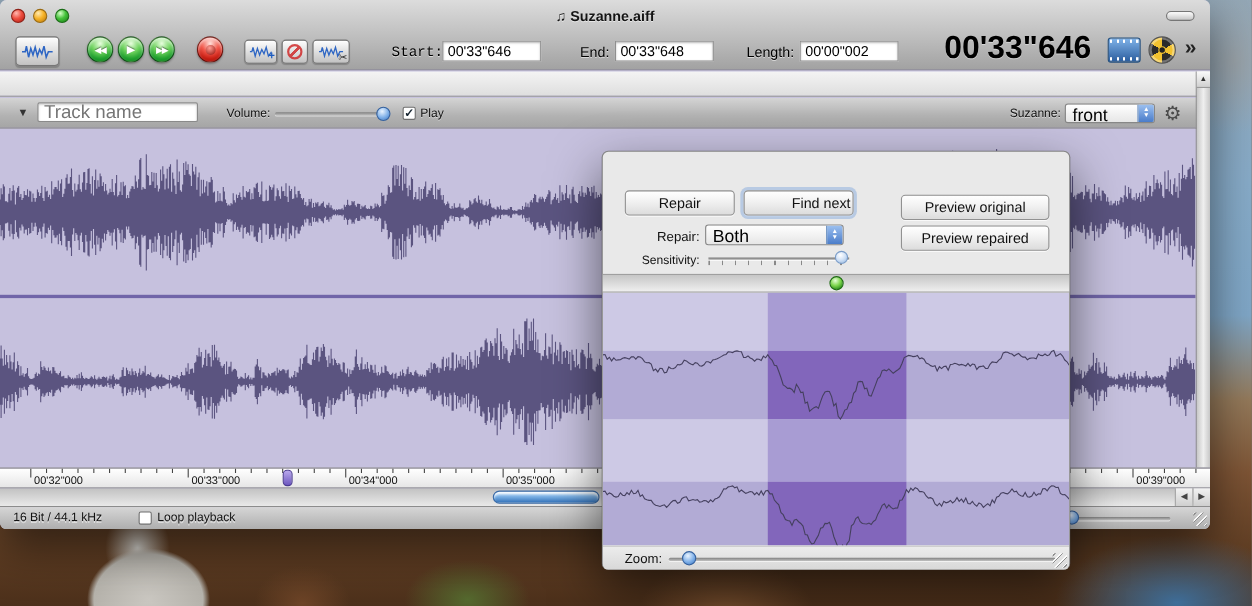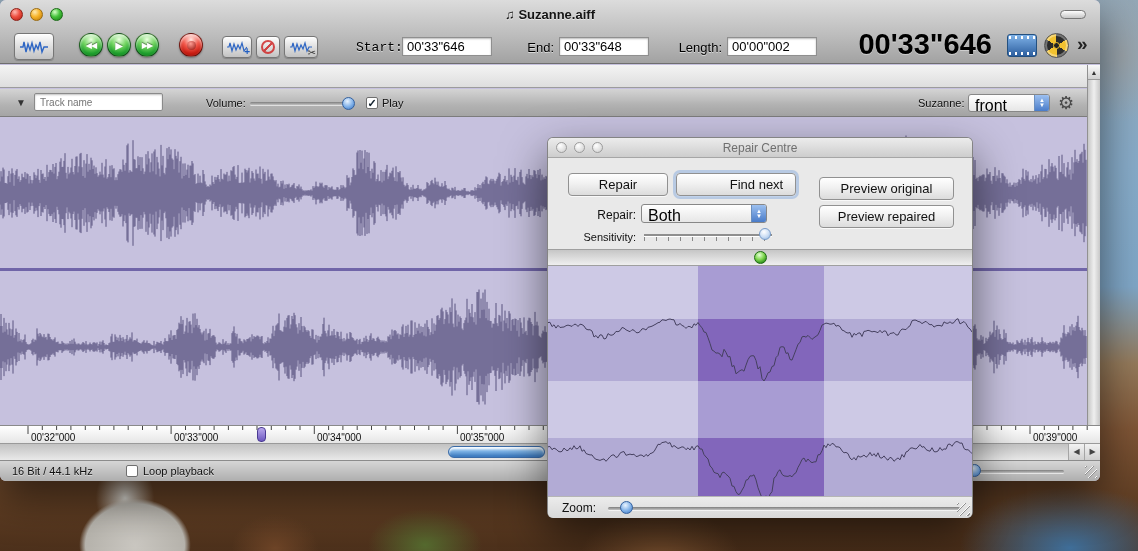--- a/index.html
+++ b/index.html
@@ -67,22 +67,22 @@
     display:flex; align-items:center; justify-content:center; }
   .burn-core { width:7px; height:7px; border-radius:50%; background:#222; border:1px solid #f2c230; }
   .overflow { position:absolute; left:1077px; top:33px; font-size:19px; font-weight:bold; color:#222; }
 
   .substrip { position:absolute; top:65px; left:0; width:1100px; height:23px;
     background:linear-gradient(#f4f4f4,#dedede); border-bottom:1px solid #9c9c9c; }
 
   .theader { position:absolute; top:89px; left:0; width:1100px; height:28px;
     background:linear-gradient(#d4d4d4,#b2b2b2 60%,#a5a5a5); border-bottom:1px solid #7c7c7c; }
   .disclosure { position:absolute; left:16px; top:8px; font-size:10px; color:#333; }
-  .trackname { position:absolute; left:34px; top:4px; width:129px; height:18px; border:1px solid #8a8a8a;
-    border-radius:2px; font-size:10px; padding:0 5px; box-shadow:inset 0 1px 2px rgba(0,0,0,.25); }
+  .trackname { position:absolute; left:34px; top:4px; width:146px; height:18px; border:1px solid #8a8a8a;
+    border-radius:2px; font-size:17px; padding:0 5px; box-shadow:inset 0 1px 2px rgba(0,0,0,.25); }
   .hlab { position:absolute; font-size:11px; color:#111; text-shadow:0 1px 0 rgba(255,255,255,.5); }
   .groove { position:absolute; height:3px; background:linear-gradient(#7e7e7e,#c2c2c2); border-radius:2px;
     box-shadow:0 1px 0 rgba(255,255,255,.6); }
   .aquathumb { position:absolute; width:13px; height:13px; border-radius:50%;
     background:radial-gradient(circle at 40% 30%, #eaf4ff, #7fb0e8 55%, #3a74c0); border:1px solid #34619f; }
   .cb { position:absolute; width:12px; height:12px; background:#fff; border:1px solid #6f6f6f; border-radius:2px;
     font-size:11px; line-height:11px; text-align:center; color:#13222e; font-weight:bold; }
   .popup { position:absolute; display:flex; align-items:stretch; background:linear-gradient(#ffffff,#e6e6e6);
     border:1px solid #878787; border-radius:3px; overflow:hidden; }
   .popup-text { flex:1; font-size:16px; padding:2px 0 0 6px; color:#000; }
@@ -277,31 +277,23 @@
     <span class="hlab" style="left:12px;top:4px;">16 Bit / 44.1 kHz</span>
     <span class="cb" style="left:126px;top:4px;"></span>
     <span class="hlab" style="left:143px;top:4px;">Loop playback</span>
     <div class="groove" style="left:956px;top:9px;width:108px;"></div>
     <span class="aquathumb" style="left:968px;top:3px;"></span>
     <span class="grip" style="right:3px;bottom:3px;"></span>
   </div>
 </div>
 
 <div class="dialog">
-  <div class="dlg-title">
-    <div class="dlg-lights">
-      <span class="dl"></span>
-      <span class="dl"></span>
-      <span class="dl"></span>
-    </div>
-    <span>Repair Centre</span>
-  </div>
 
   <div class="aquabtn" style="left:20px;top:35px;width:100px;">Repair</div>
-  <div class="aquabtn focus-ring" style="left:128px;top:35px;width:120px;padding-left:41px;">Find next</div>
+  <div class="aquabtn focus-ring" style="left:128px;top:35px;width:100px;padding-left:41px;">Find next</div>
   <div class="aquabtn" style="left:271px;top:39px;width:135px;">Preview original</div>
   <div class="aquabtn" style="left:271px;top:67px;width:135px;">Preview repaired</div>
 
   <span class="dlab" style="left:0;top:70px;width:88px;">Repair:</span>
   <div class="popup" style="left:93px;top:66px;width:126px;height:19px;">
     <span class="popup-text">Both</span>
     <span class="popup-cap">
       <span>▲</span>
         <span>▼</span>
     </span>
@@ -326,18 +318,18 @@
         <rect x="150" y="0" width="126" height="53" fill="#a89cd3"></rect>
         <rect x="150" y="53" width="126" height="62" fill="#8266bb"></rect>
         <rect x="150" y="115" width="126" height="57" fill="#a89cd3"></rect>
         <rect x="150" y="172" width="126" height="58" fill="#8266bb"></rect>
         <polyline points="0,56.6 2,56.3 4,60.6 6,58.8 8,62.1 10,59.3 12,61.5 14,61.2 16,61.0 18,59.7 20,59.1 22,59.7 24,60.4 26,58.4 28,58.3 30,60.5 32,58.2 34,58.6 36,60.0 38,63.0 40,63.8 42,63.7 44,65.0 46,71.0 48,69.5 50,72.1 52,68.8 54,69.1 56,73.0 58,72.4 60,67.6 62,69.0 64,69.2 66,68.1 68,65.4 70,65.7 72,64.7 74,61.5 76,62.1 78,63.8 80,64.8 82,65.7 84,63.7 86,64.2 88,66.5 90,66.8 92,65.6 94,62.8 96,62.8 98,64.0 100,61.3 102,60.8 104,60.2 106,59.1 108,58.0 110,56.7 112,56.2 114,53.8 116,54.0 118,54.5 120,53.4 122,53.0 124,53.6 126,53.8 128,58.9 130,59.0 132,57.5 134,59.4 136,60.4 138,62.4 140,60.4 142,60.6 144,61.8 146,57.8 148,59.3 150,56.5 152,59.7 154,61.6 156,66.0 158,66.5 160,71.7 162,77.4 164,84.0 166,85.2 168,87.1 170,86.9 172,88.1 174,90.8 176,83.3 178,86.4 180,90.9 182,90.5 184,100.6 186,99.5 188,107.8 190,106.2 192,104.6 194,103.7 196,105.2 198,99.1 200,93.7 202,90.4 204,89.7 206,89.9 208,94.5 210,103.0 212,100.7 214,112.5 216,115.0 218,111.7 220,106.8 222,106.0 224,100.5 226,99.7 228,91.5 230,89.4 232,81.3 234,80.7 236,81.1 238,87.4 240,86.8 242,93.5 244,94.1 246,88.9 248,83.7 250,78.2 252,76.4 254,70.9 256,70.3 258,71.2 260,69.4 262,71.4 264,73.4 266,71.7 268,70.3 270,68.8 272,64.4 274,59.1 276,58.1 278,57.1 280,57.5 282,58.2 284,58.0 286,57.2 288,60.2 290,59.4 292,60.6 294,64.1 296,64.8 298,66.4 300,67.1 302,66.5 304,71.3 306,67.4 308,69.1 310,67.2 312,66.9 314,70.5 316,65.4 318,65.1 320,64.3 322,64.9 324,65.9 326,65.3 328,65.9 330,66.7 332,64.3 334,66.8 336,64.9 338,65.3 340,69.8 342,67.5 344,67.1 346,66.6 348,68.9 350,69.0 352,65.2 354,63.0 356,63.3 358,63.6 360,61.3 362,59.8 364,54.8 366,54.1 368,54.2 370,55.4 372,55.9 374,57.6 376,56.3 378,55.3 380,57.4 382,58.7 384,58.6 386,61.1 388,59.8 390,59.4 392,59.5 394,60.2 396,55.9 398,57.1 400,57.3 402,55.8 404,57.4 406,56.6 408,53.6 410,52.7 412,57.9 414,56.8 416,55.5 418,57.7 420,61.3 422,62.9 424,66.0 " fill="none" stroke="#45405f" stroke-width="1"></polyline>
         <polyline points="0,180.8 2,180.5 4,183.7 6,182.1 8,183.1 10,185.1 12,185.9 14,185.4 16,182.0 18,184.2 20,184.6 22,181.8 24,183.6 26,179.7 28,182.8 30,182.5 32,179.8 34,185.3 36,183.8 38,187.5 40,188.3 42,188.9 44,188.9 46,191.8 48,193.3 50,193.8 52,194.4 54,193.5 56,192.9 58,195.3 60,193.1 62,190.8 64,189.1 66,188.9 68,191.5 70,190.6 72,187.2 74,186.0 76,185.6 78,189.3 80,188.7 82,188.1 84,188.7 86,188.2 88,190.5 90,190.2 92,189.0 94,189.2 96,190.8 98,188.4 100,190.2 102,187.7 104,187.0 106,185.6 108,182.1 110,178.3 112,178.5 114,176.6 116,176.2 118,175.7 120,177.5 122,176.6 124,181.2 126,179.5 128,181.0 130,182.5 132,181.8 134,180.8 136,181.3 138,183.7 140,181.8 142,184.0 144,180.3 146,184.0 148,180.4 150,179.8 152,183.0 154,183.0 156,188.6 158,191.0 160,193.0 162,200.0 164,201.9 166,206.3 168,207.2 170,207.6 172,211.6 174,206.9 176,206.1 178,208.3 180,209.9 182,212.3 184,220.0 186,220.4 188,225.7 190,228.5 192,227.9 194,224.1 196,220.7 198,214.2 200,213.5 202,209.8 204,210.0 206,208.8 208,213.9 210,221.7 212,227.0 214,232.0 216,235.3 218,229.8 220,234.8 222,228.3 224,225.7 226,212.0 228,210.3 230,205.5 232,203.8 234,208.3 236,209.9 238,210.2 240,210.4 242,209.5 244,210.8 246,208.1 248,206.7 250,201.4 252,197.9 254,193.4 256,192.0 258,195.8 260,193.0 262,195.3 264,196.7 266,195.9 268,195.8 270,188.8 272,188.6 274,184.8 276,179.1 278,181.7 280,177.8 282,179.8 284,177.4 286,178.2 288,180.9 290,180.8 292,181.6 294,184.9 296,186.8 298,186.4 300,187.6 302,192.1 304,193.8 306,191.5 308,194.1 310,189.8 312,191.1 314,190.5 316,189.0 318,191.2 320,189.6 322,186.4 324,189.8 326,187.7 328,190.5 330,186.8 332,191.7 334,192.1 336,189.9 338,192.6 340,194.2 342,191.3 344,192.3 346,195.3 348,193.4 350,191.9 352,193.8 354,188.5 356,191.2 358,186.0 360,185.1 362,182.4 364,181.8 366,182.5 368,183.0 370,181.1 372,178.5 374,181.2 376,180.6 378,183.5 380,184.6 382,185.2 384,181.7 386,185.6 388,185.9 390,185.0 392,181.5 394,184.4 396,182.9 398,183.2 400,178.4 402,178.1 404,180.3 406,177.3 408,175.6 410,175.8 412,177.2 414,177.0 416,182.5 418,183.8 420,183.7 422,185.4 424,187.7 " fill="none" stroke="#45405f" stroke-width="1"></polyline>
       </svg>
   </div>
 
   <div class="dlg-bottom">
-    <span class="dlab" style="left:14px;top:4px;width:40px;text-align:left;">Zoom:</span>
+    <span class="dlab" style="left:14px;top:4px;width:40px;text-align:right;">Zoom:</span>
     <div class="groove" style="left:60px;top:10px;width:352px;"></div>
     <span class="aquathumb" style="left:72px;top:4px;"></span>
     <span class="grip" style="right:2px;bottom:2px;width:13px;height:13px;"></span>
   </div>
 </div>
 
 </body></html>

